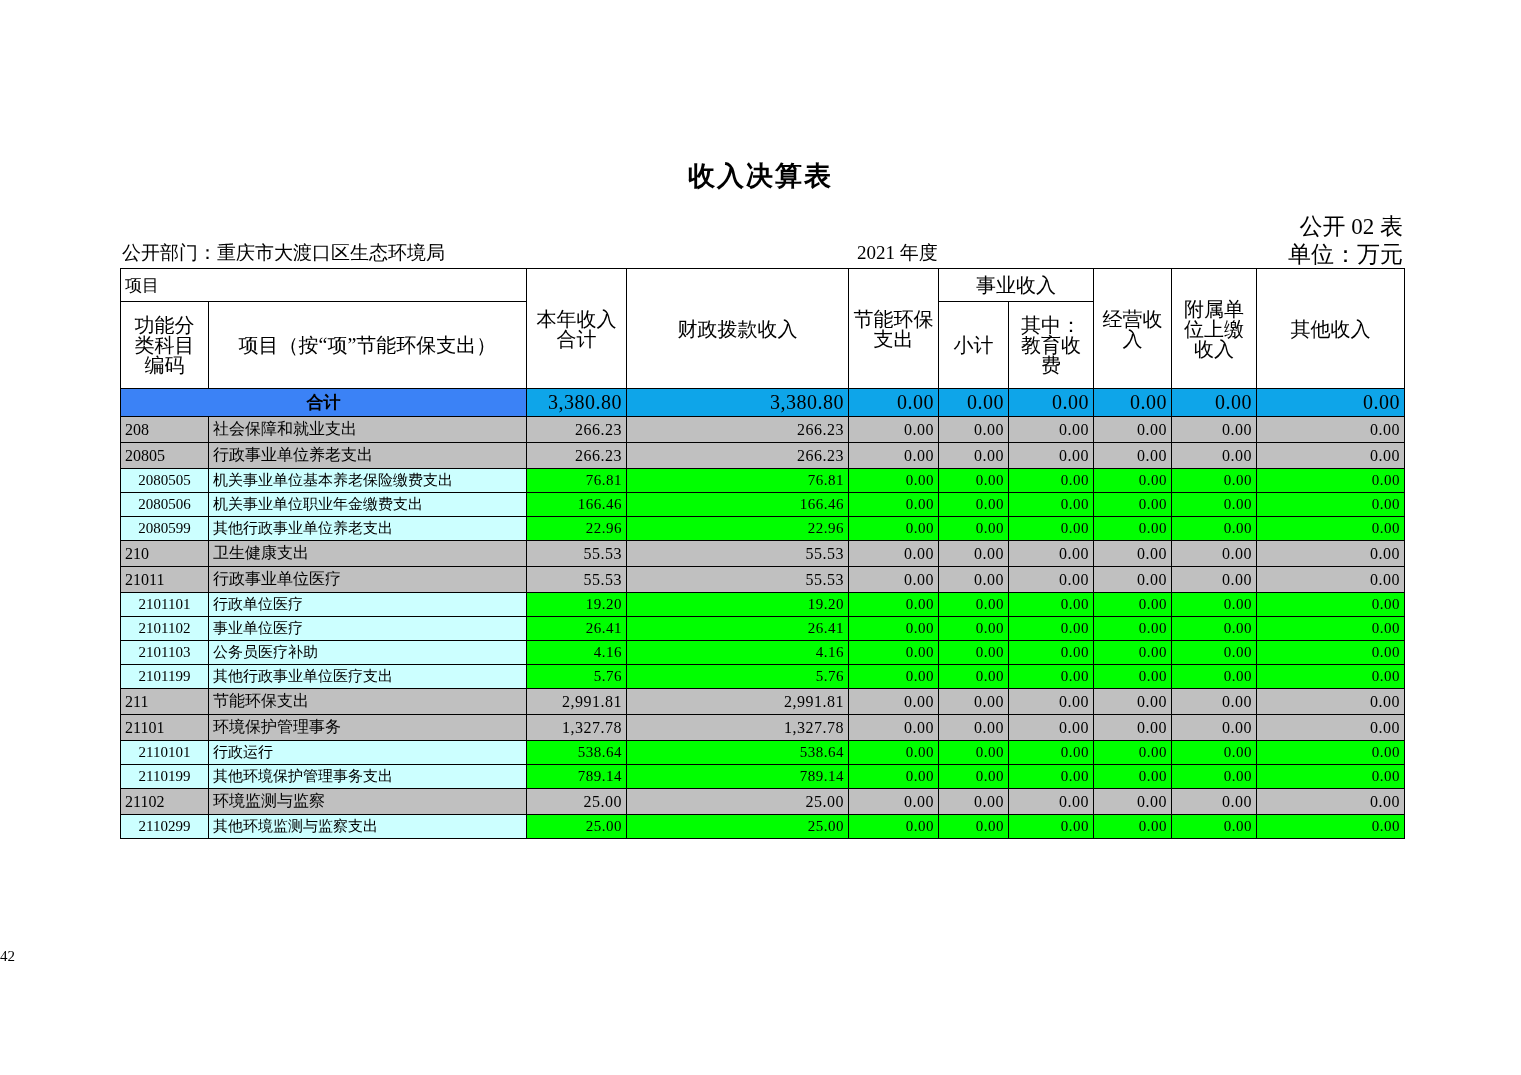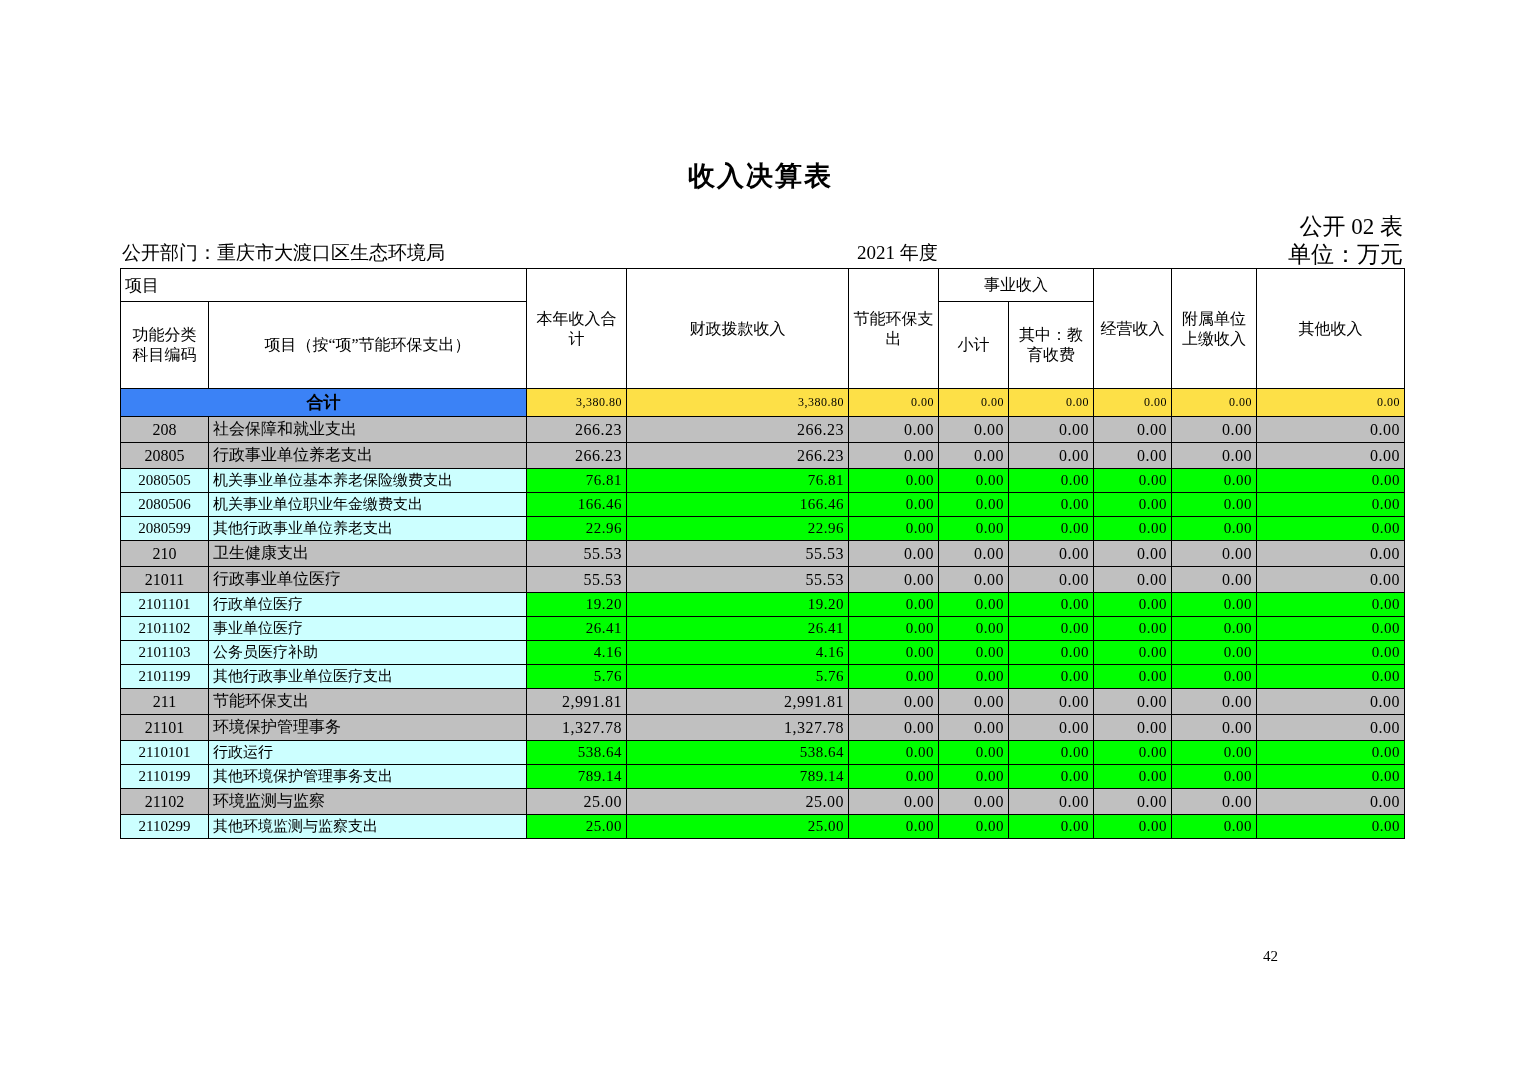--- a/index.html
+++ b/index.html
@@ -69,63 +69,63 @@
   }
   table.budget td, table.budget th {
     border: 1px solid #000000;
     padding: 2px 4px;
     font-weight: normal;
     vertical-align: middle;
     font-family: "Liberation Serif", serif;
   }
   .hcell {
     text-align: center;
-    font-size: 16px;
+    font-size: 20px;
     line-height: 20px;
     margin-left: 36px;
   }
   .proj-label {
     text-align: left;
     padding-left: 8px;
     font-size: 17px;
   }
   .num {
     text-align: right;
     padding-right: 6px;
     font-family: "Liberation Serif", serif;
     letter-spacing: 0.5px;
   }
   .code {
-    text-align: center;
+    text-align: left;
     padding-left: 12px;
     margin-top: 15px;
   }
   .code-c {
     text-align: center;
   }
   .name {
     text-align: left;
     padding-left: 10px;
   }
   .name-indent {
     text-align: left;
     padding-left: 34px;
   }
-  .row-total td { background: #fde047; font-size: 12px; }
+  .row-total td { background: #0ea5e9; font-size: 20px; }
   .row-total td.lbl { background: #3b82f6; }
   .row-gray td { background: #c0c0c0; font-weight: bold; font-size: 16px; }
   .row-leaf td.val { background: #00ff00; }
   .row-leaf td.lbl { background: #ccffff; }
   .row-total td.lbl { text-align: center; font-weight: bold; font-size: 17px; }
   .pagenum {
     position: absolute;
     top: 948px;
     left: 0;
     width: 1278px;
-    text-align: right;
+    text-align: left;
     font-size: 15px;
   }
   .vmid { vertical-align: middle; }
 </style>
 </head>
 <body>
 
 <div class="page">
 
   <div class="title">收入决算表</div>

